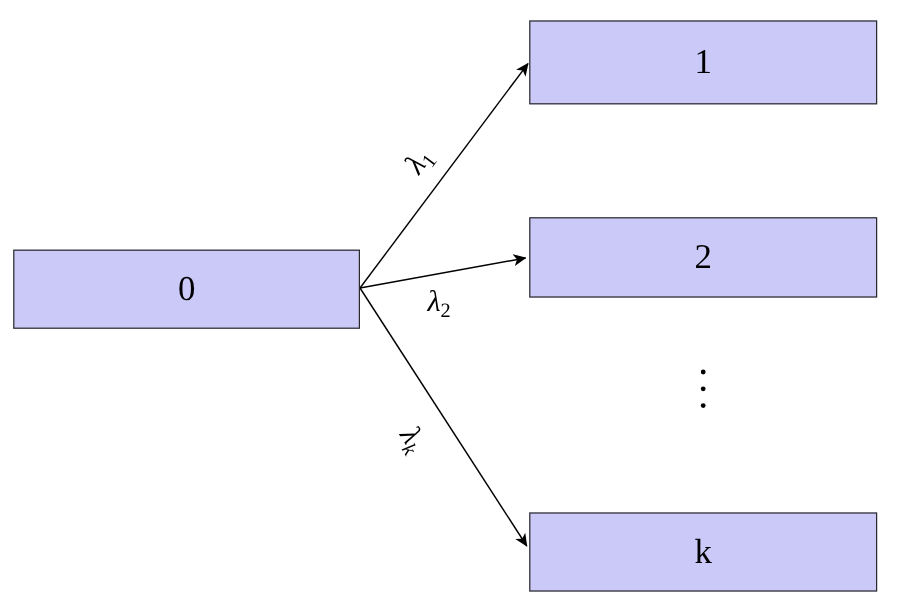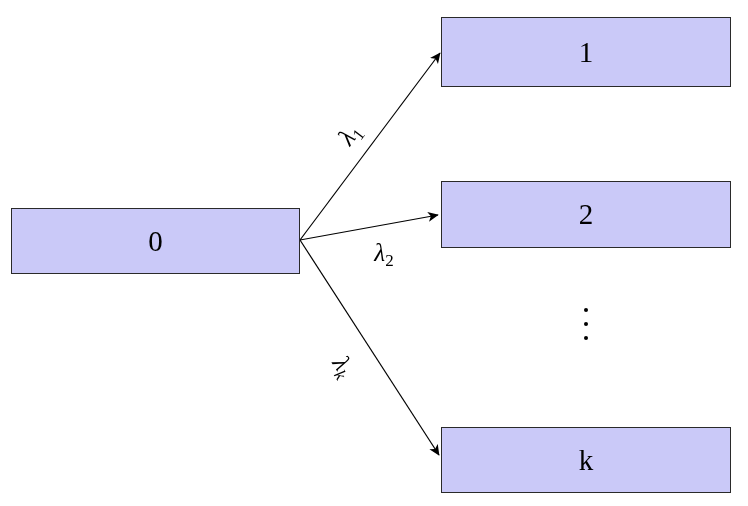--- a/index.html
+++ b/index.html
@@ -62,21 +62,21 @@
     top: 0.28em;
     font-style: normal;
   }
   .edge-label sub.sub-italic { font-style: italic; }
 
   .edge-label-1 {
     left: 349px; top: 134px;
     transform: translate(-50%, -50%) rotate(-53deg);
   }
   .edge-label-2 {
-    left: 384px; top: 252px;
+    left: 366px; top: 252px;
   }
   .edge-label-k {
     left: 344px; top: 366px;
     transform: translate(-50%, -50%) rotate(57deg);
   }
 
   .v-ellipsis {
     position: absolute;
     left: 586px;
     top: 310px;

